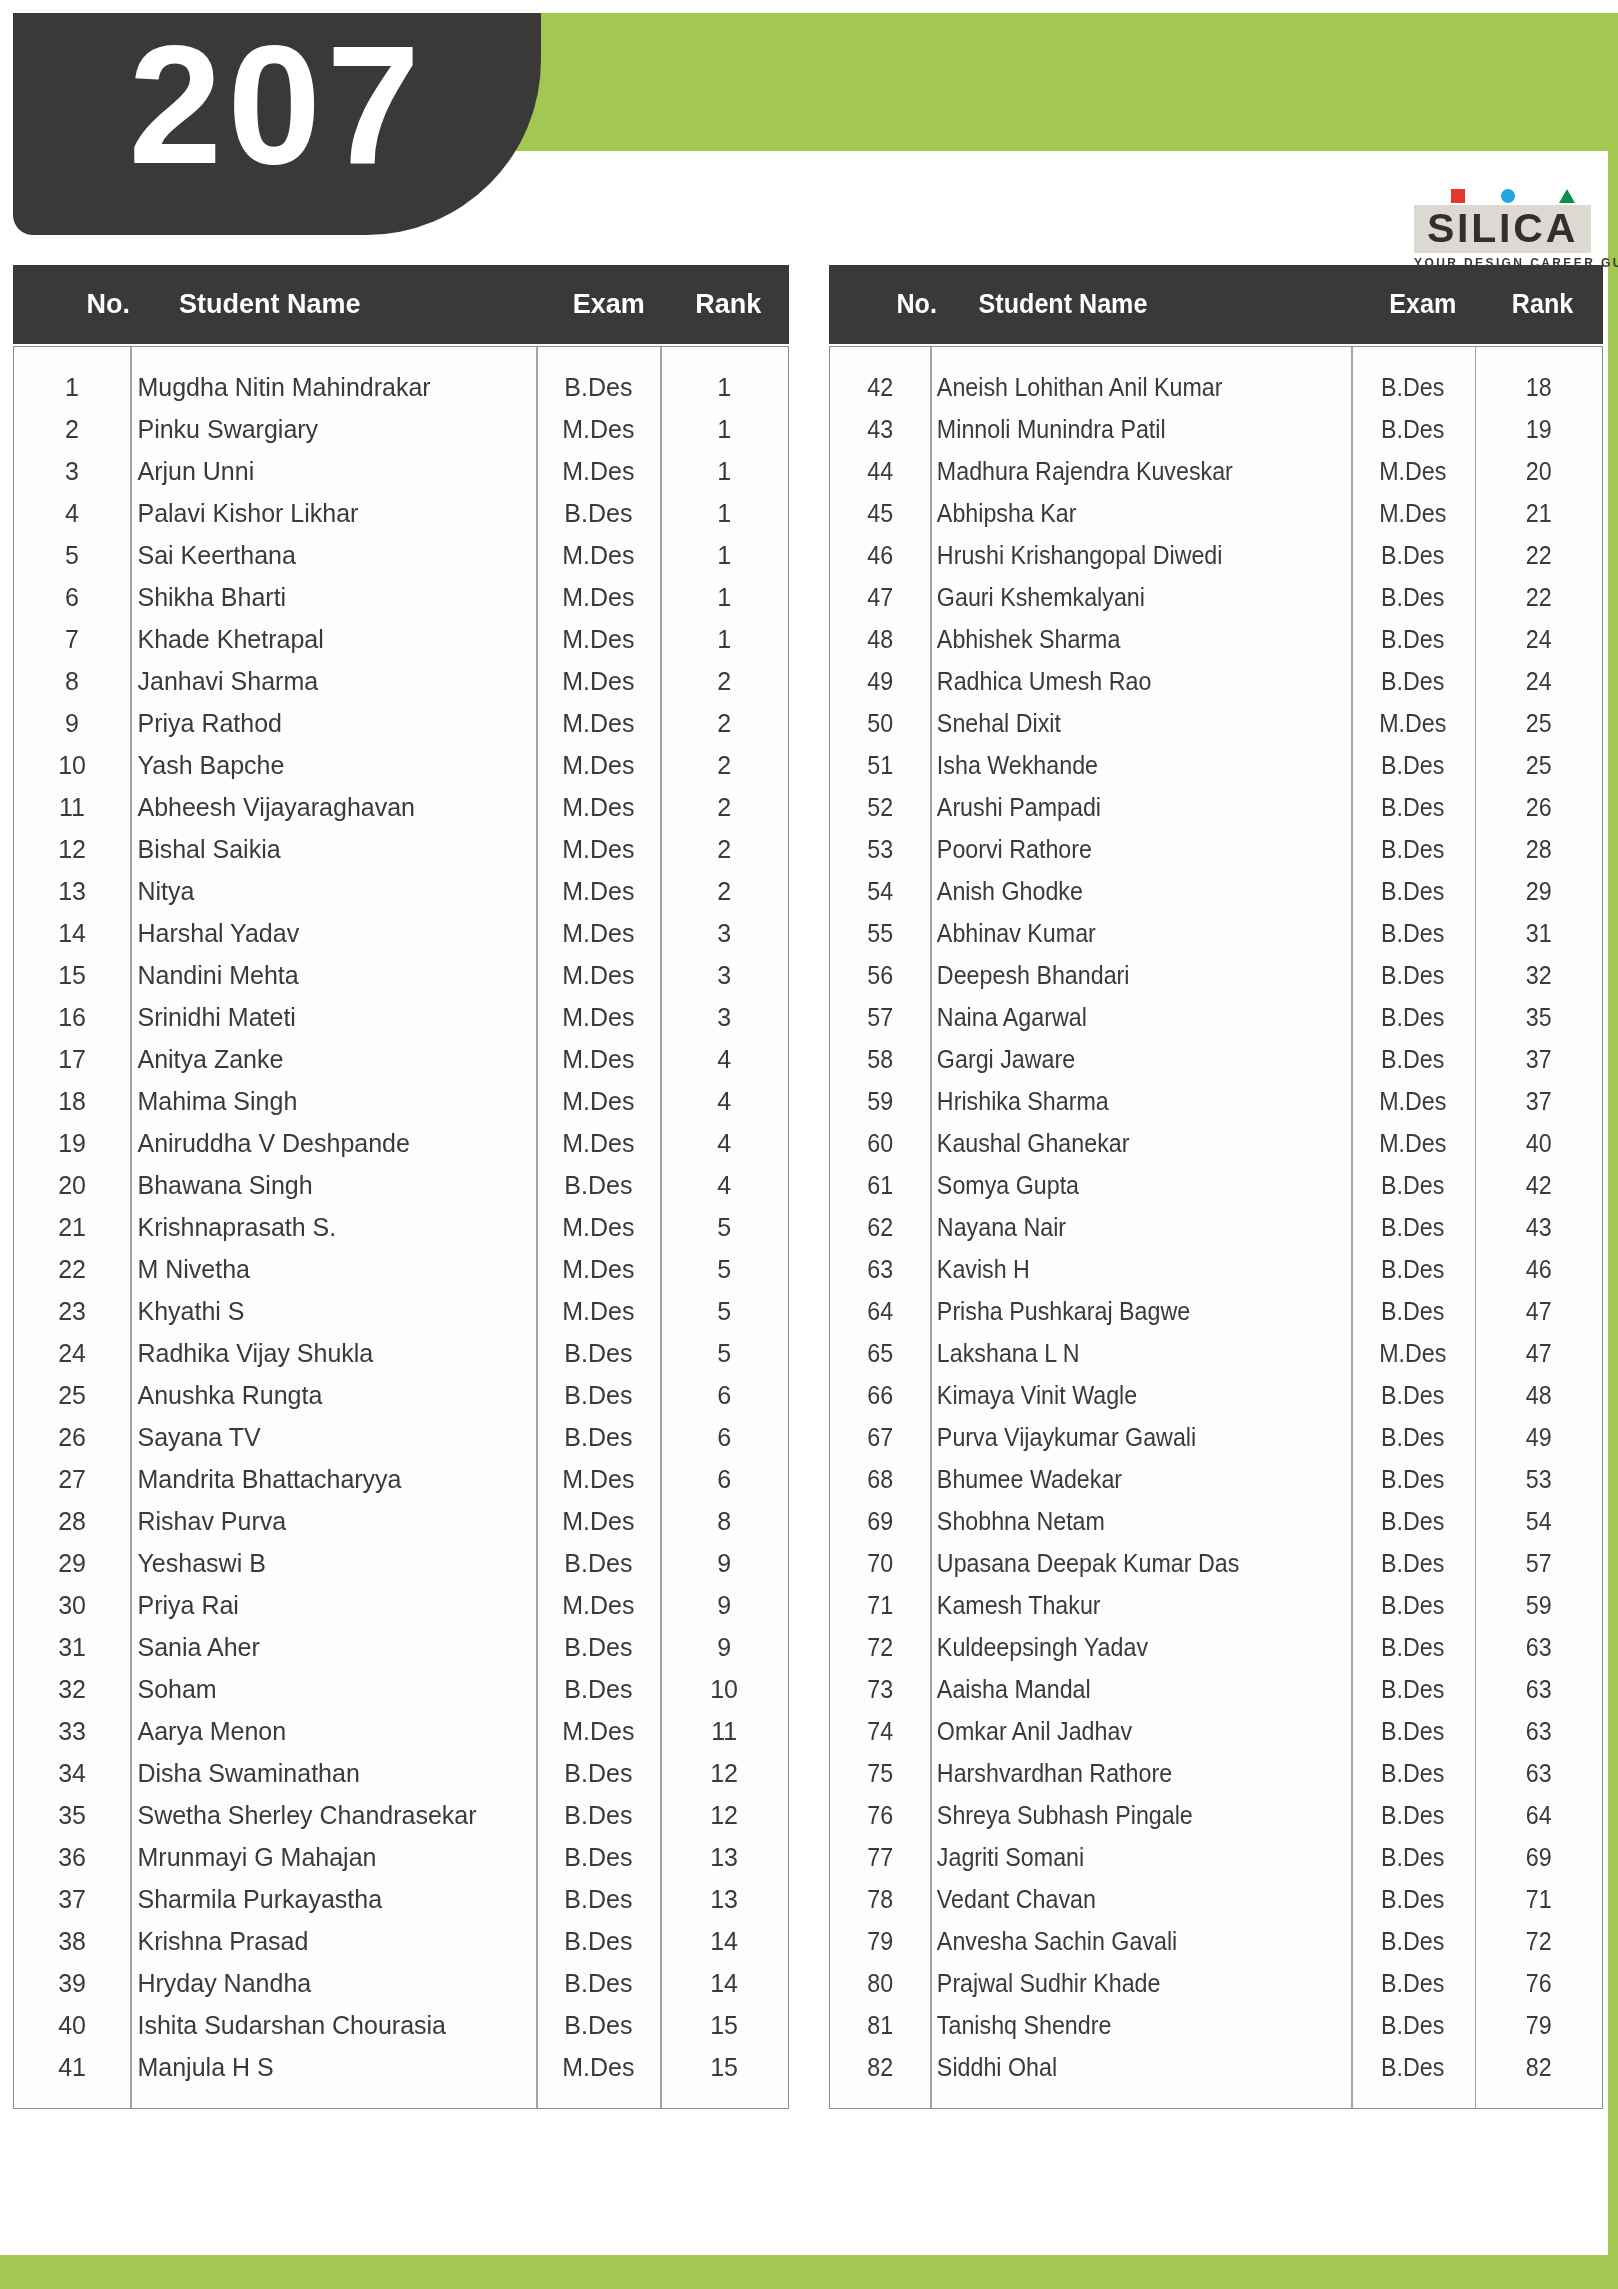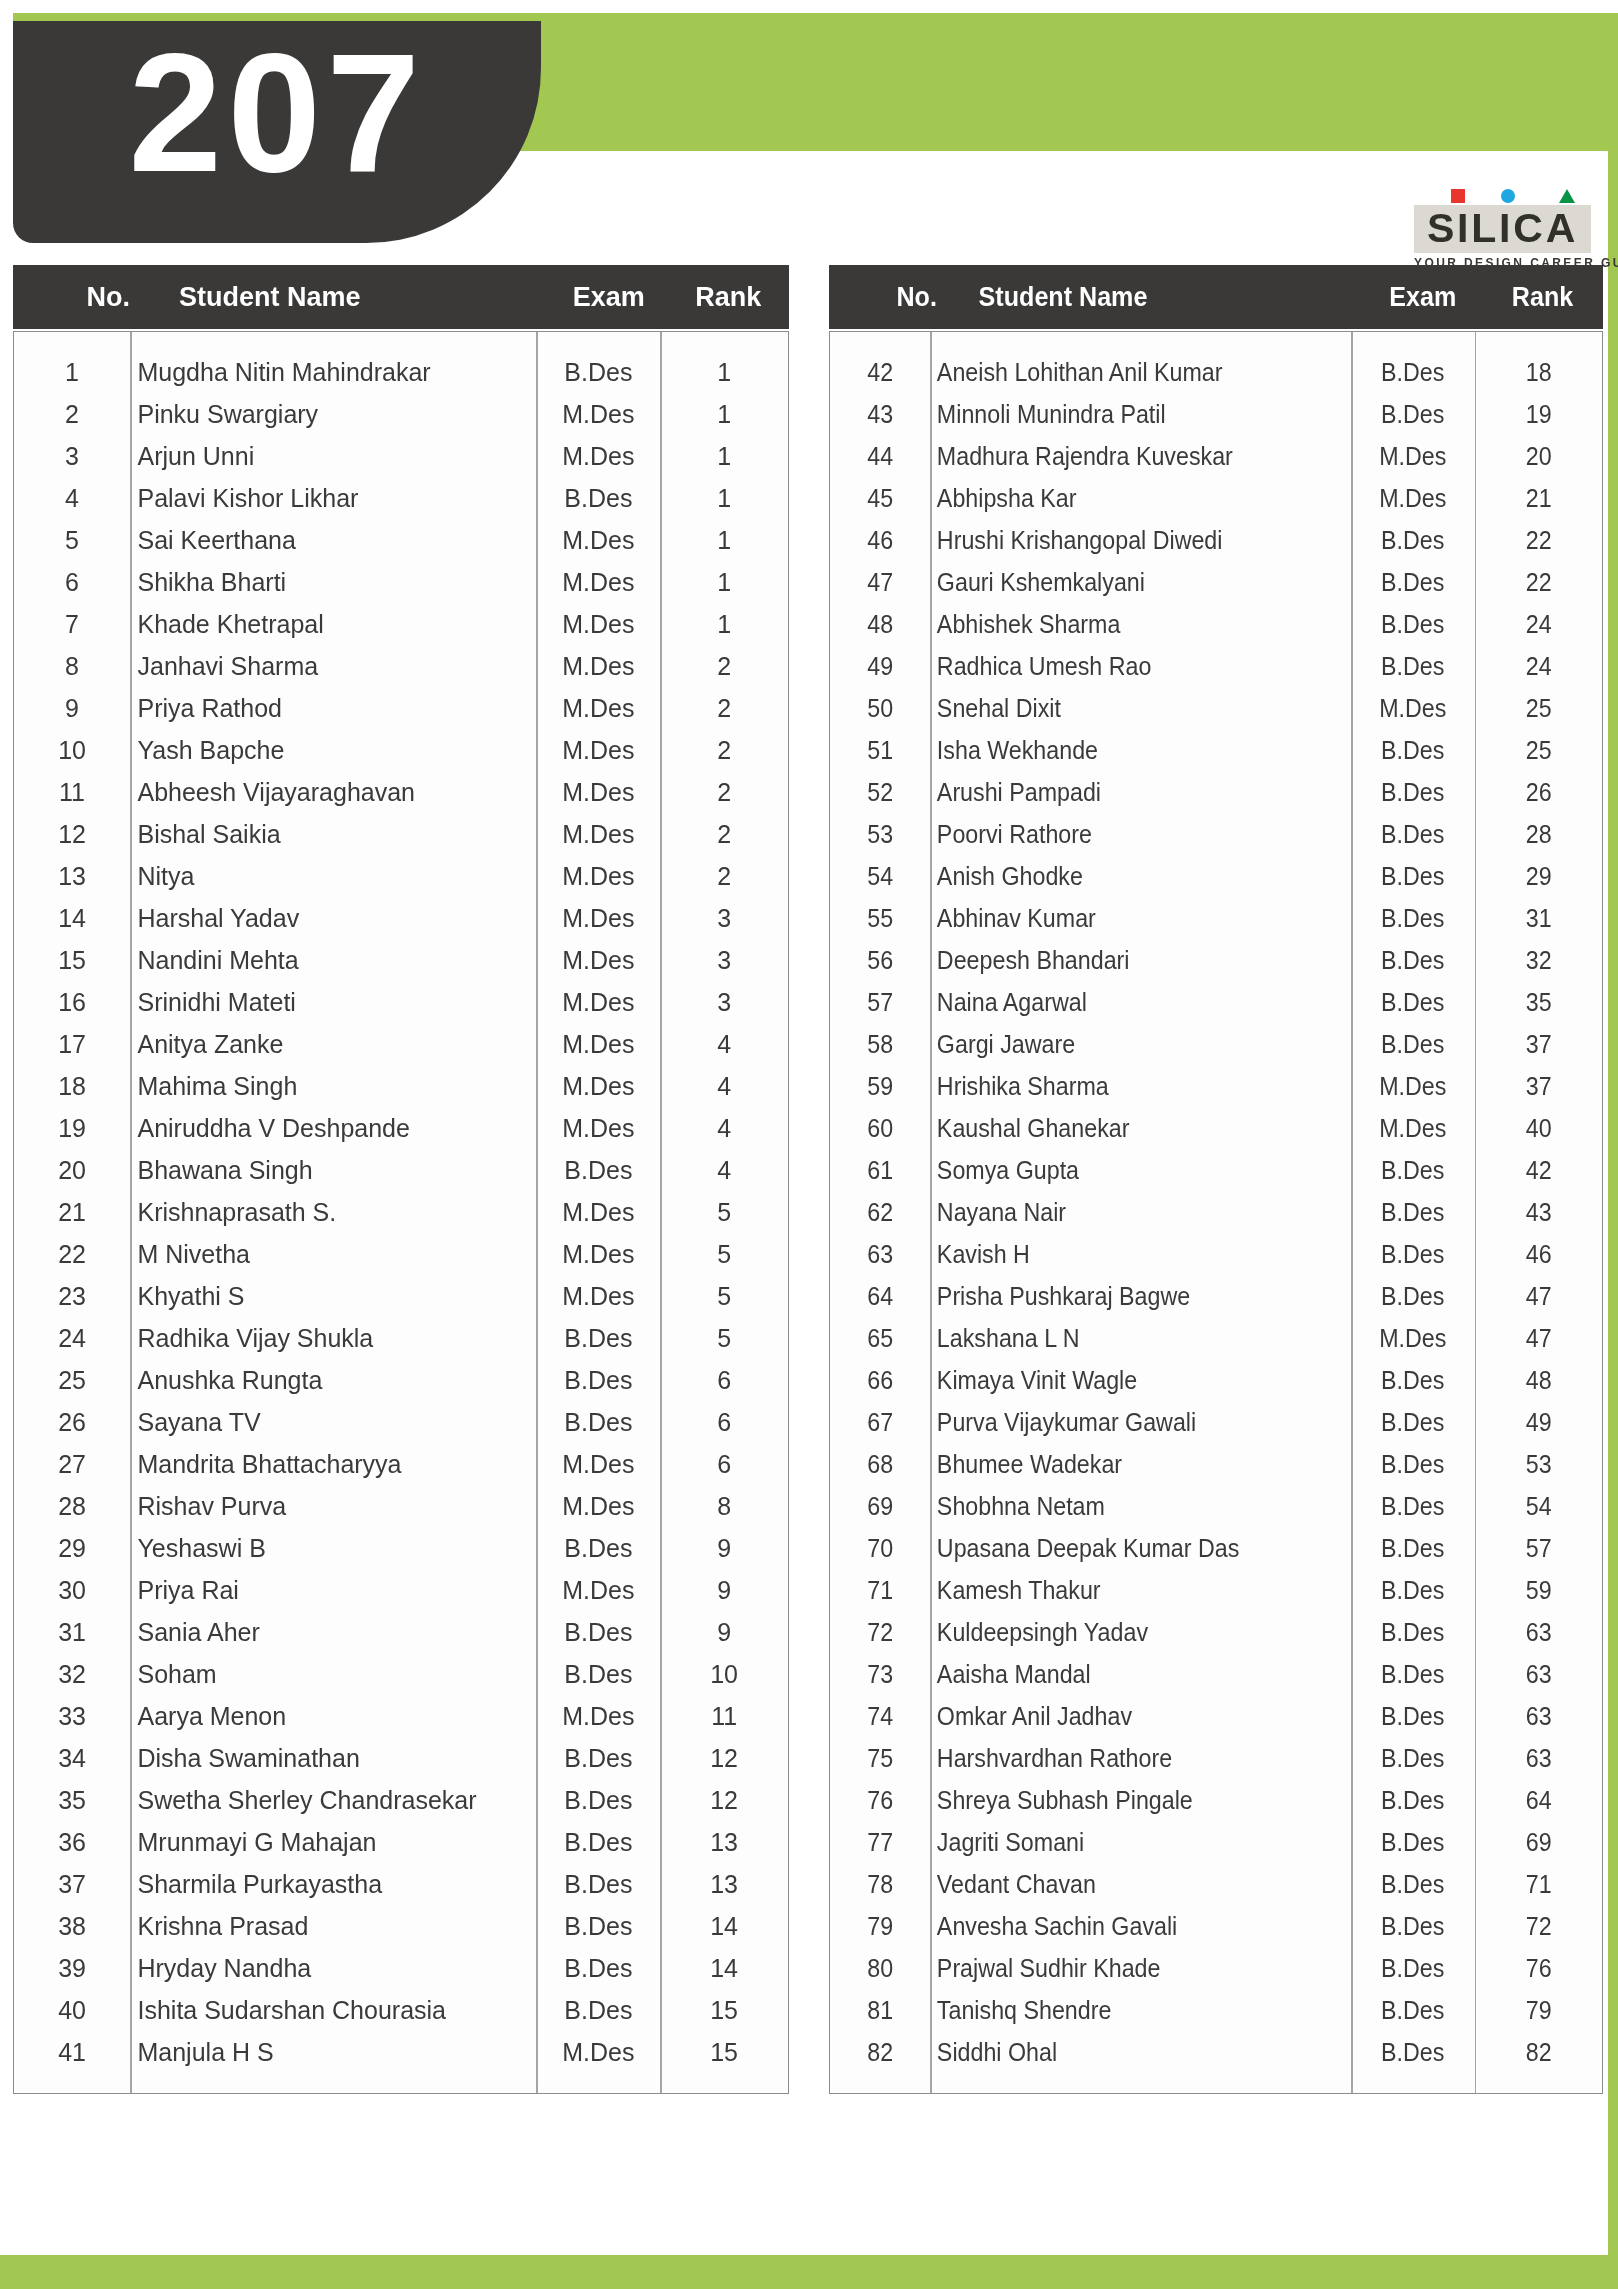--- a/index.html
+++ b/index.html
@@ -6,21 +6,21 @@
   .page{position:relative;width:1619px;height:2290px;background:#ffffff;
         font-family:"Liberation Sans",sans-serif;overflow:hidden;}
 
   
   .banner{position:absolute;left:13px;top:13px;width:1606px;height:138px;background:#a3c851;}
   .title{position:absolute;left:583px;top:33px;font-size:78px;font-weight:bold;
          color:#3b3938;letter-spacing:-0.9px;white-space:nowrap;}
 
   
   .badge{position:absolute;left:13px;top:13px;width:528px;height:222px;background:#3b3938;
-         border-radius:0 0 175px 20px;margin-top:8px;}
+         border-radius:0 0 175px 20px;}
   .badge-num{width:100%;text-align:center;font-size:168px;font-weight:bold;color:#ffffff;
              line-height:185px;letter-spacing:5.5px;}
 
   
   .strip-right{position:absolute;right:0;top:13px;bottom:0;width:11px;background:#a3c851;}
   .strip-bottom{position:absolute;left:0;right:0;bottom:0;height:35px;background:#a3c851;}
 
   
   .logo{position:absolute;right:28px;top:186px;width:177px;}
   .logo-marks{position:relative;height:18.5px;}
@@ -31,21 +31,21 @@
             border-bottom:14px solid #069247;}
   .logo-box{background:#dbd9d2;height:48px;display:flex;align-items:center;justify-content:center;text-align:right;}
   .logo-word{font-size:41px;font-weight:bold;color:#32302b;letter-spacing:2.8px;}
   .logo-tagline{margin-top:3.7px;text-align:center;font-size:12px;font-weight:bold;
                 letter-spacing:2.4px;color:#3a3631;white-space:nowrap;}
 
   
   .tbl{position:absolute;top:265px;}
   .tbl-left{left:13px;width:776px;}
   .tbl-right{left:829px;width:774px;}
-  .thead{height:64px;display:grid;align-items:center;background:#3b3938;color:#ffffff;
+  .thead{height:79px;display:grid;align-items:center;background:#3b3938;color:#ffffff;
          font-weight:bold;font-size:27px;padding-left:40px;}
   .tbl-left .thead,.tbl-left .trow{grid-template-columns:15% 52.5% 16% 16.5%;}
   .tbl-right .thead,.tbl-right .trow{grid-template-columns:13% 54.5% 16% 16.5%;}
   .th{text-align:center;}
   .th-name{text-align:left;padding-left:15.7px;}
   .tbody{position:relative;margin-top:1.8px;border:1.8px solid #8c8c8c;background:#fdfdfd;
          padding:19.4px 0;}
   .divider{position:absolute;top:0;bottom:0;width:1.8px;background:#a5a5a5;}
   .tbl-left .dv1{left:15%;} .tbl-left .dv2{left:67.5%;} .tbl-left .dv3{left:83.5%;}
   .tbl-right .dv1{left:13%;} .tbl-right .dv2{left:67.5%;} .tbl-right .dv3{left:83.5%;}

